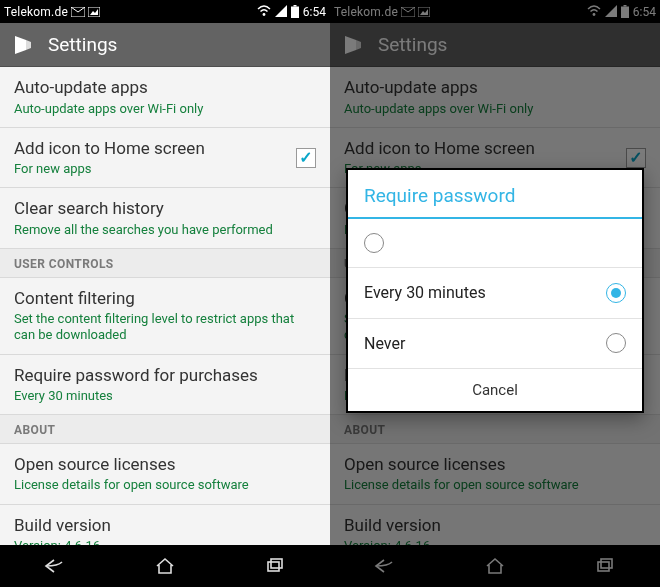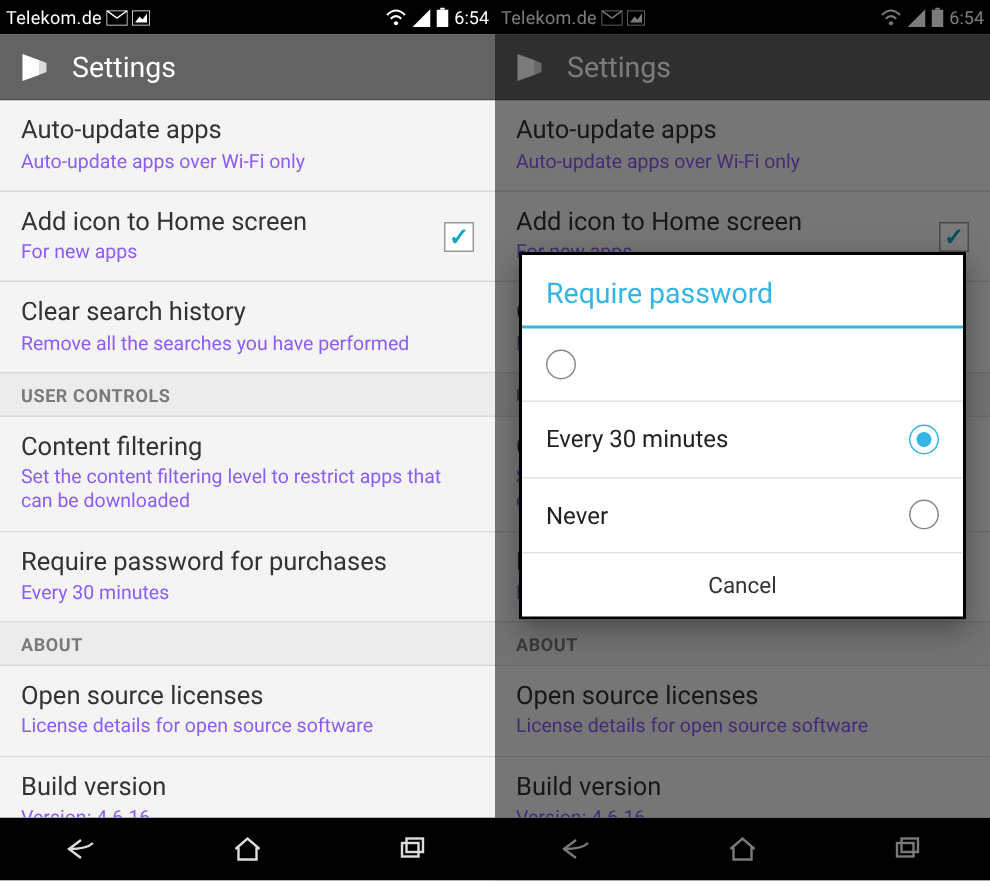--- a/index.html
+++ b/index.html
@@ -1,33 +1,33 @@
 <!DOCTYPE html>
 <html><head>
 <meta charset="utf-8">
 <style>
   * { box-sizing: border-box; margin: 0; padding: 0; }
   body { font-family: Roboto, "Helvetica Neue", Arial, sans-serif; background: #fff; }
   .canvas { width: 660px; height: 587px; display: flex; position: relative; }
   .phone { width: 330px; height: 587px; background: #f2f2f2; position: relative; overflow: hidden; display: flex; flex-direction: column; }
   .statusbar { height: 24px; background: #000; color: #fff; display: flex; align-items: center; font-size: 12px; padding: 0 4px; }
   .statusbar .left { flex: 0 0 auto; display: flex; align-items: center; gap: 3px; }
-  .statusbar .right { margin-left: auto; display: flex; align-items: center; gap: 4px; }
+  .statusbar .right { margin-left: auto; display: flex; gap: 4px; }
   .statusbar svg { display: block; }
   .carrier { font-size: 12px; letter-spacing: 0.2px; }
   .clock { font-size: 12px; }
 
   .actionbar { height: 46px; background: #636363; color: #fff; display: flex; align-items: center; padding: 0 10px; gap: 12px; border-bottom: 1px solid #4e4e4e; }
   .actionbar .title { font-size: 19px; font-weight: 400; text-align: right; }
   .app-icon { width: 26px; height: 26px; display: flex; align-items: center; justify-content: center; }
 
   .list { flex: 1 1 auto; overflow: hidden; background: #f4f4f4; display: flex; flex-direction: column; }
   .item { padding: 10px 14px 10px 14px; border-bottom: 1px solid #d9d9d9; background: #f4f4f4; position: relative; }
   .item .primary { font-size: 17px; color: #333; line-height: 1.25; }
-  .item .secondary { font-size: 13px; color: #8b5cf6; margin-top: 2px; line-height: 1.25; }
+  .item .secondary { font-size: 13px; color: #15803d; margin-top: 2px; line-height: 1.25; }
   .section { padding: 8px 14px 6px 14px; font-size: 12px; color: #7a7a7a; font-weight: 700; letter-spacing: 0.4px; background: #ececec; border-bottom: 1px solid #d9d9d9; }
 
   .checkbox { position: absolute; right: 14px; top: 50%; transform: translateY(-50%); width: 20px; height: 20px; border: 1px solid #999; background: #fff; display: flex; align-items: center; justify-content: center; }
   .checkbox.checked::after { content: "✓"; color: #0aa6c9; font-size: 16px; font-weight: 700; line-height: 1; }
 
   .navbar { height: 44px; background: #000; display: flex; align-items: center; justify-content: space-around; }
   .navbtn { width: 40px; height: 40px; display: flex; align-items: center; justify-content: center; color: #ddd; }
 
   
   .scrim { position: absolute; inset: 0; background: rgba(0,0,0,0.45); }

